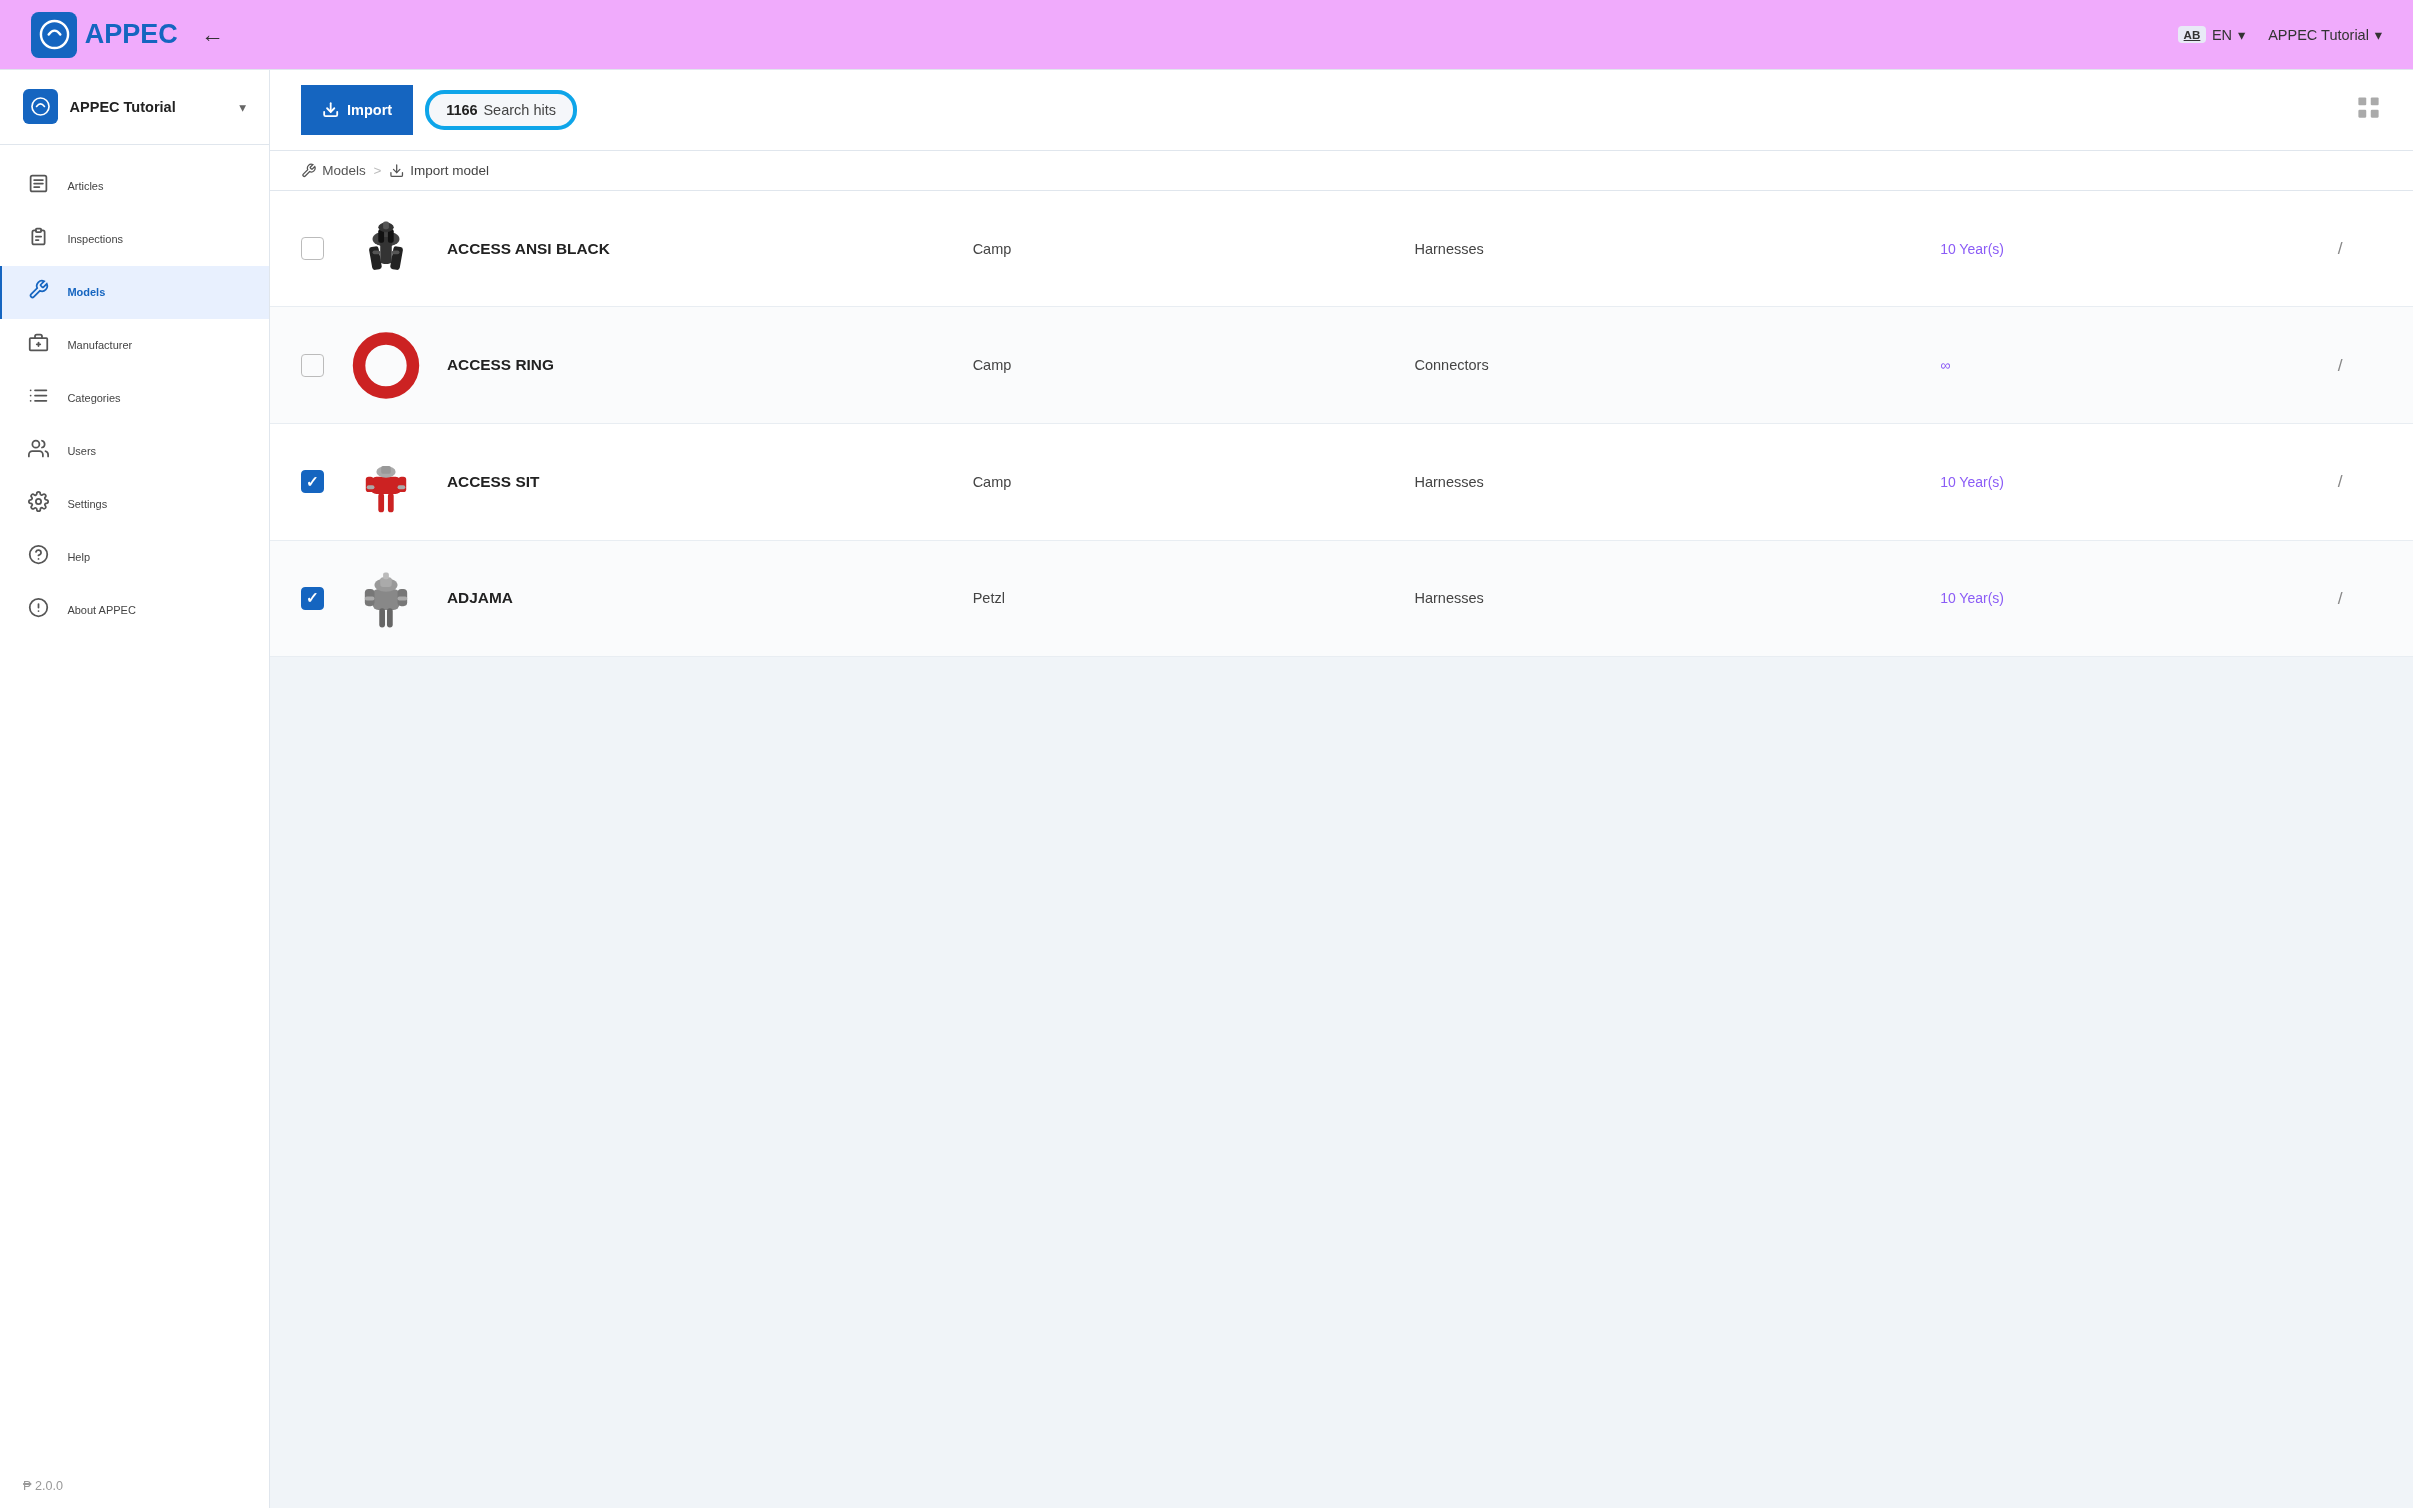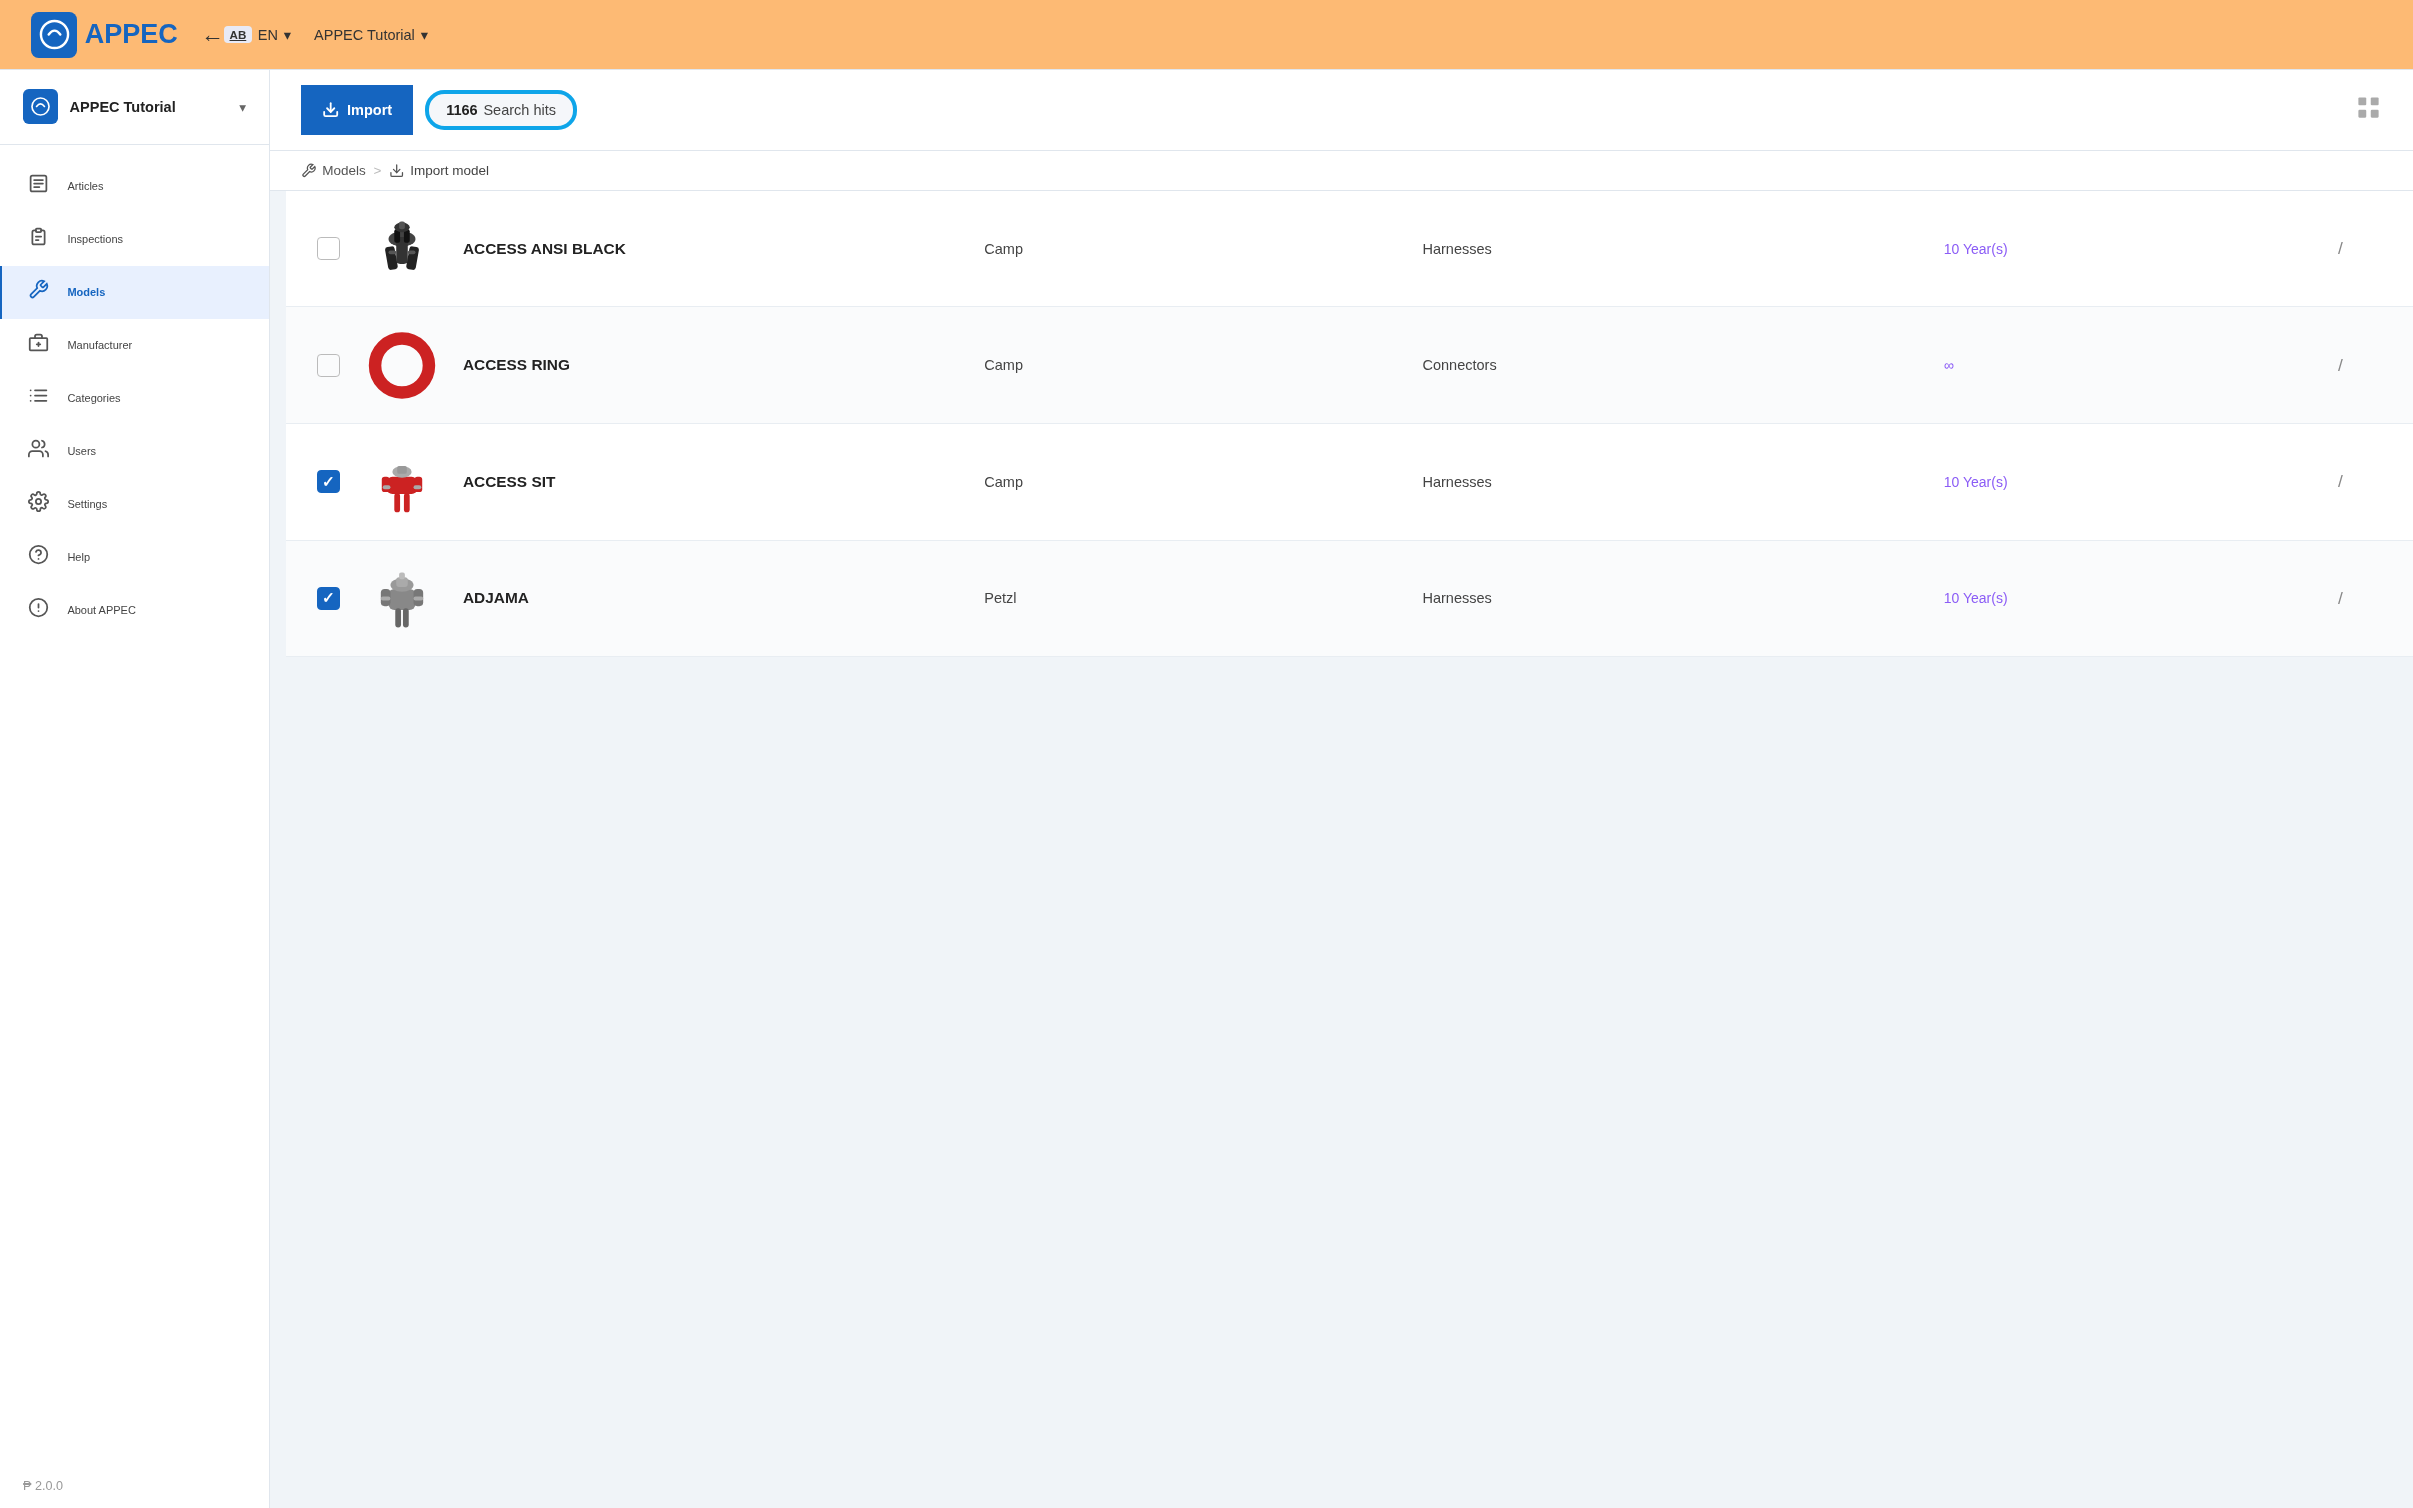--- a/index.html
+++ b/index.html
@@ -1,21 +1,21 @@
 <!DOCTYPE html>
 <html><head>
   <meta charset="utf-8">
   <style>
     * { box-sizing: border-box; margin: 0; padding: 0; }
     body { font-family: -apple-system, BlinkMacSystemFont, 'Segoe UI', sans-serif; background: #f0f4f8; display: flex; flex-direction: column; height: 100vh; overflow: hidden; }
 
     
     .top-header {
-      display: flex; align-items: center; justify-content: flex-start;
-      background: #fdba74; border-bottom: 1px solid #e0e6ed;
+      display: flex; align-items: center; justify-content: space-between;
+      background: #f0abfc; border-bottom: 1px solid #e0e6ed;
       padding: 0 31px; height: 70px; flex-shrink: 0;
     }
     .top-header-left { display: flex; align-items: center; gap: 23px; }
     .logo { display: flex; align-items: center; gap: 7.7px; }
     .logo-icon {
       width: 46px; height: 46px; background: #1565c0; border-radius: 7.7px;
       display: flex; align-items: center; justify-content: center; color: #fff; font-weight: bold; font-size: 17.4px;
     }
     .logo-text { font-size: 27px; font-weight: 700; color: #1565c0; }
     .back-btn { font-size: 23px; color: #333; cursor: pointer; background: none; border: none; }
@@ -80,21 +80,21 @@
     
     .breadcrumb {
       padding: 11.6px 31px; display: flex; align-items: center; gap: 7.7px;
       font-size: 13.5px; color: #555; background: #fff; border-bottom: 1px solid #e0e6ed; flex-shrink: 0;
     }
     .breadcrumb-item { display: flex; align-items: center; gap: 5.8px; cursor: pointer; }
     .breadcrumb-sep { color: #bbb; }
     .breadcrumb-active { color: #444; font-weight: 500; display: flex; align-items: center; gap: 5.8px; }
 
     
-    .items-list { flex: 1; overflow-y: auto; background: #f0f4f8; margin-left: 16px; }
+    .items-list { flex: 1; overflow-y: auto; background: #f0f4f8; }
     .list-item {
       background: #fff; margin: 0; border-bottom: 1px solid #e8edf2;
       display: flex; align-items: center; gap: 23px;
       padding: 19.3px 31px; min-height: 106px;
     }
     .list-item:nth-child(even) { background: #fafbfc; }
     .list-item-checkbox { width: 23px; height: 23px; border: 1.9px solid #bbb; border-radius: 3.9px; cursor: pointer; flex-shrink: 0; display: flex; align-items: center; justify-content: center; }
     .list-item-checkbox.checked { background: #1565c0; border-color: #1565c0; }
     .list-item-checkbox.checked::after { content: '✓'; color: #fff; font-size: 15.4px; font-weight: 700; }
     .list-item-image { width: 77px; height: 77px; display: flex; align-items: center; justify-content: center; flex-shrink: 0; }

